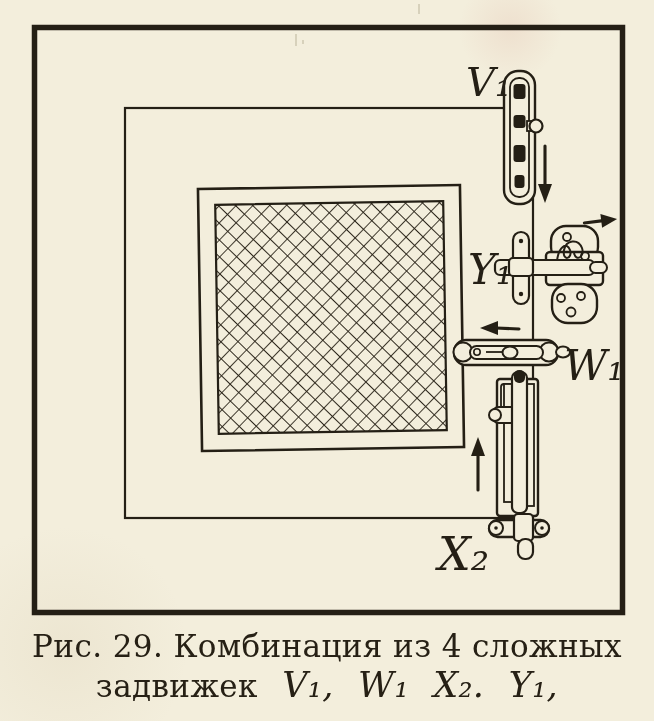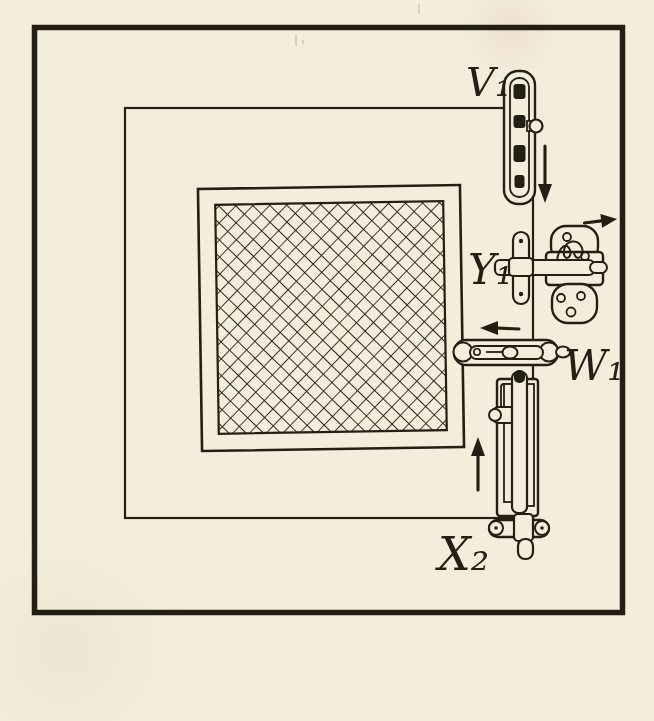--- a/index.html
+++ b/index.html
@@ -150,14 +150,24 @@
       <circle cx="496" cy="528" r="7" class="pp s20"></circle>
       <circle cx="542" cy="528" r="7" class="pp s20"></circle>
       <circle cx="496" cy="528" r="1.8" class="ink"></circle>
       <circle cx="542" cy="528" r="1.8" class="ink"></circle>
       <rect x="514" y="514" width="19" height="27" rx="4" class="pp s22"></rect>
       <rect x="518" y="539" width="15" height="20" rx="7" class="pp s22"></rect>
     </g>
     <text x="438" y="570" font-size="46" class="lbl">X₂</text>
   </svg>
 
+  <div class="caption">
+    <div class="cap-line1">Рис. 29. Комбинация из 4 сложных</div>
+    <div class="cap-line2">
+      <span>задвижек</span>
+      <span class="mathit">V₁,</span>
+      <span class="mathit">W₁</span>
+      <span class="mathit">X₂.</span>
+      <span class="mathit">Y₁,</span>
+    </div>
+  </div>
 
 </div>
 
 </body></html>

